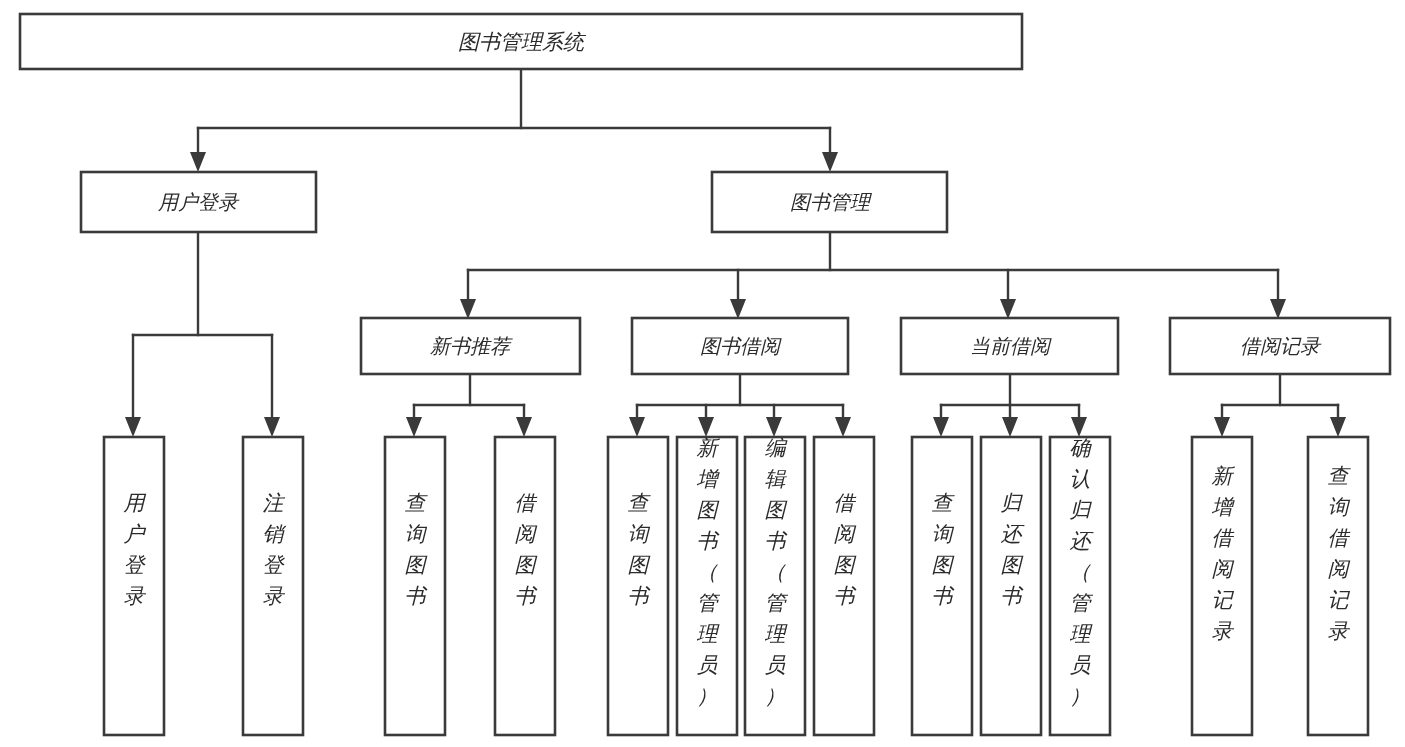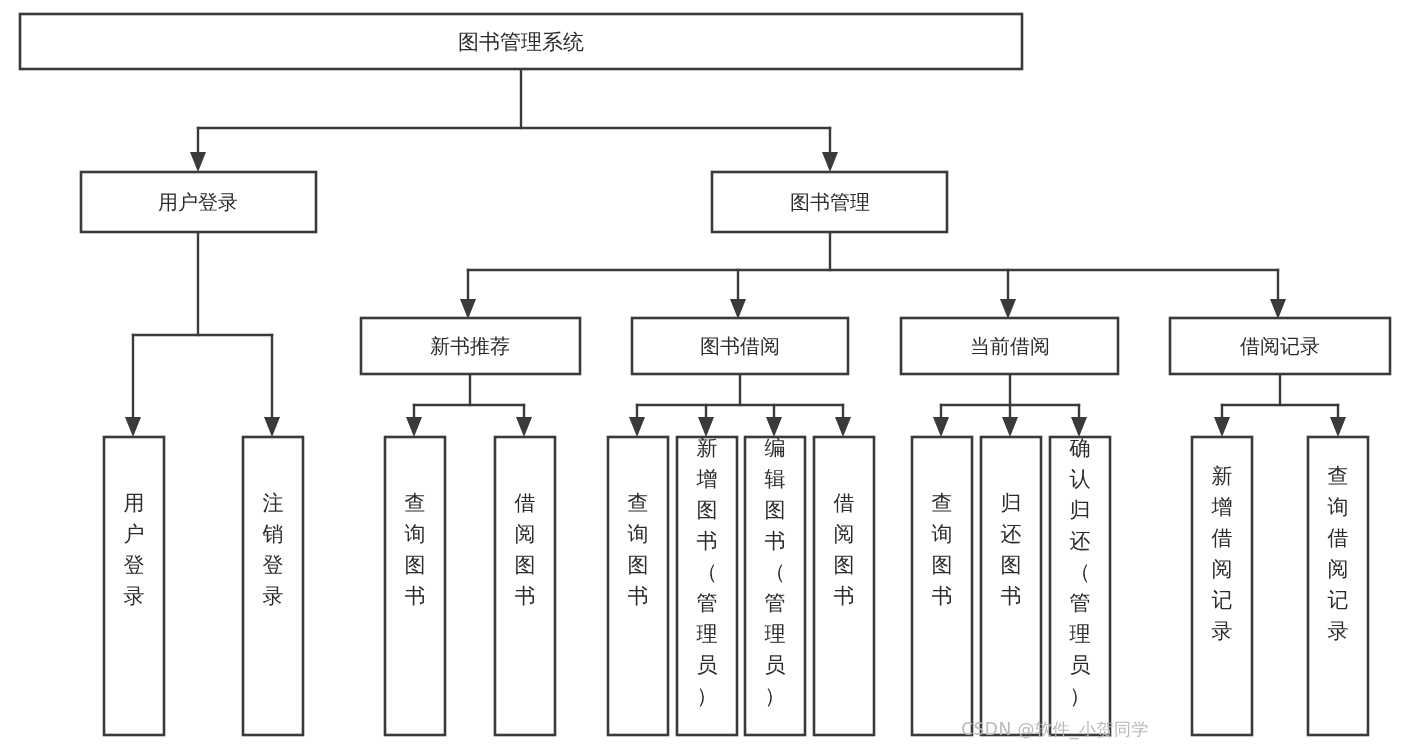--- a/index.html
+++ b/index.html
@@ -11,20 +11,21 @@
     width: 1405px;
     height: 747px;
     font-family: "DejaVu Sans", "Liberation Sans", sans-serif;
     overflow: hidden;
     position: relative;
   }
   #diagram-root {
     position: relative;
     width: 1157px;
     height: 747px;
+    font-style: italic;
   }
   svg#tree-svg {
     position: absolute;
     left: 0;
     top: 0;
     width: 1405px;
     height: 747px;
     display: block;
   }
   .node-box {
@@ -239,15 +240,14 @@
       <rect class="node-box" x="1192" y="437" width="60" height="298"></rect>
       <text class="leaf-label" x="1222" y="483"><tspan x="1222" y="483">新</tspan><tspan x="1222" y="514">增</tspan><tspan x="1222" y="545">借</tspan><tspan x="1222" y="576">阅</tspan><tspan x="1222" y="607">记</tspan><tspan x="1222" y="638">录</tspan></text>
     </g>
     <g>
       <rect class="node-box" x="1308" y="437" width="60" height="298"></rect>
       <text class="leaf-label" x="1338" y="483"><tspan x="1338" y="483">查</tspan><tspan x="1338" y="514">询</tspan><tspan x="1338" y="545">借</tspan><tspan x="1338" y="576">阅</tspan><tspan x="1338" y="607">记</tspan><tspan x="1338" y="638">录</tspan></text>
     </g>
 
   </svg>
 
-  <div class="watermark-text">CSDN @软件_小贺同学</div>
 
 </div>
 
 </body></html>

